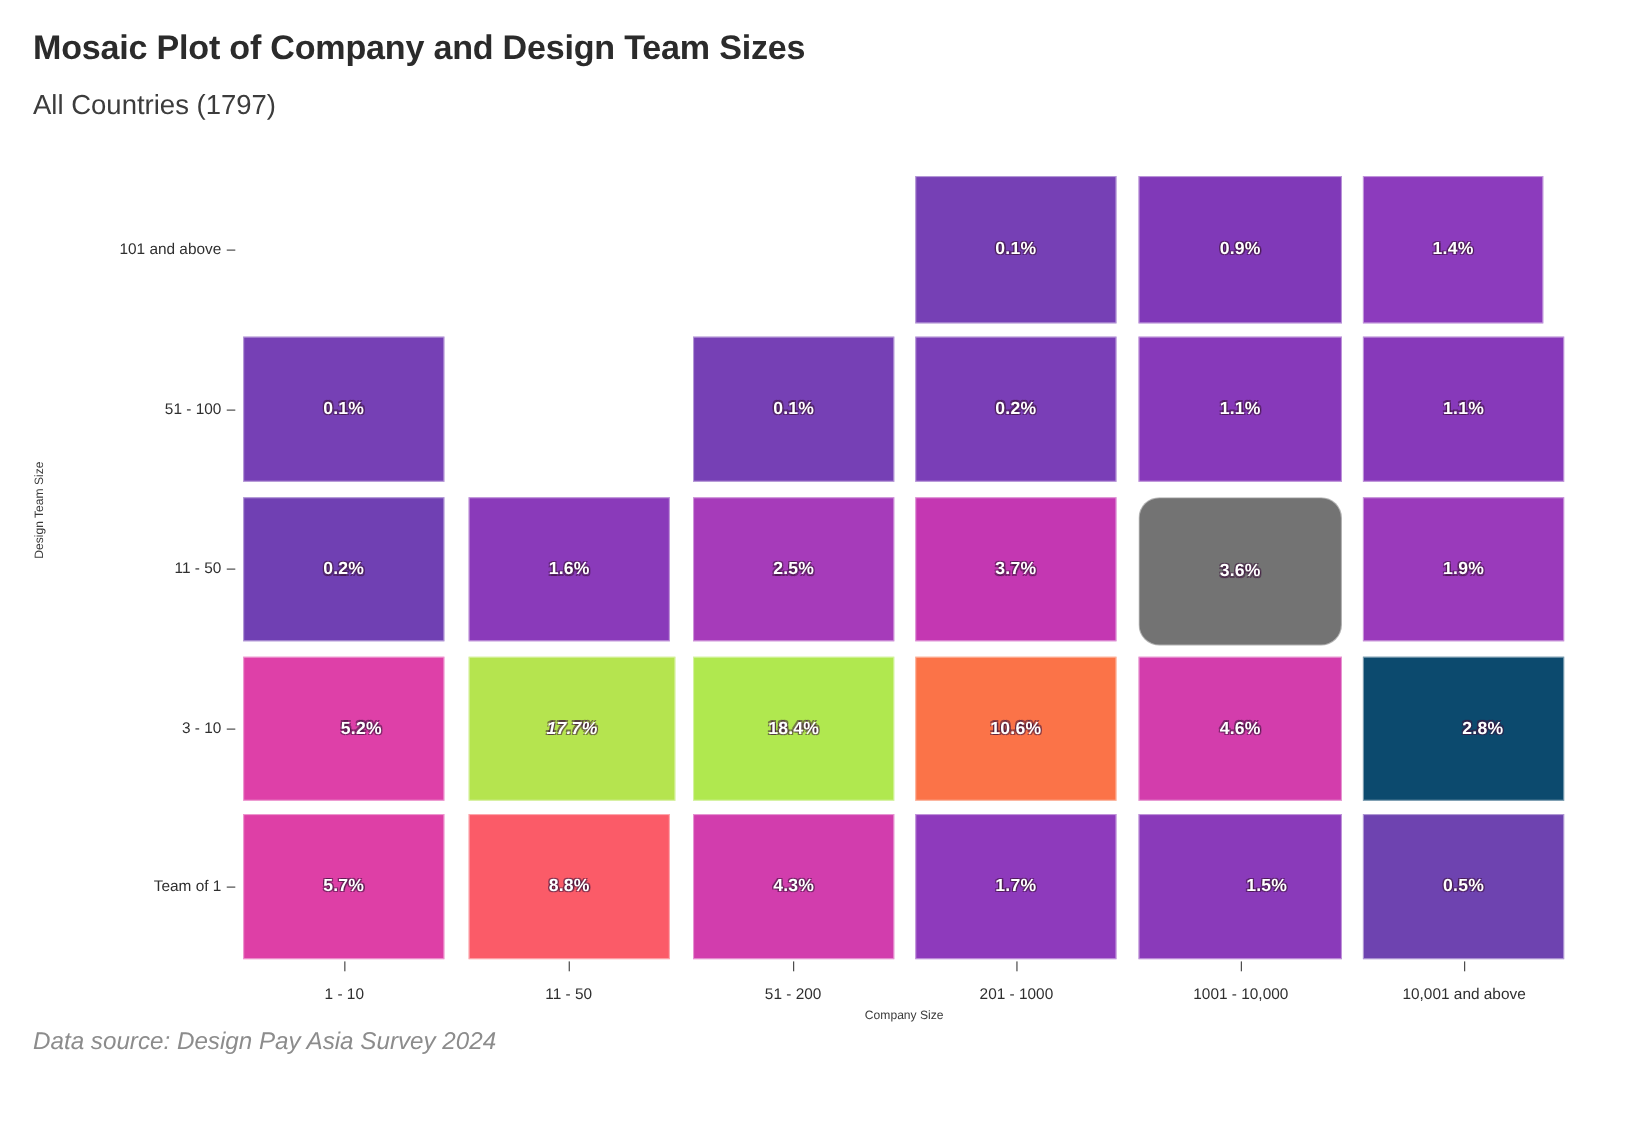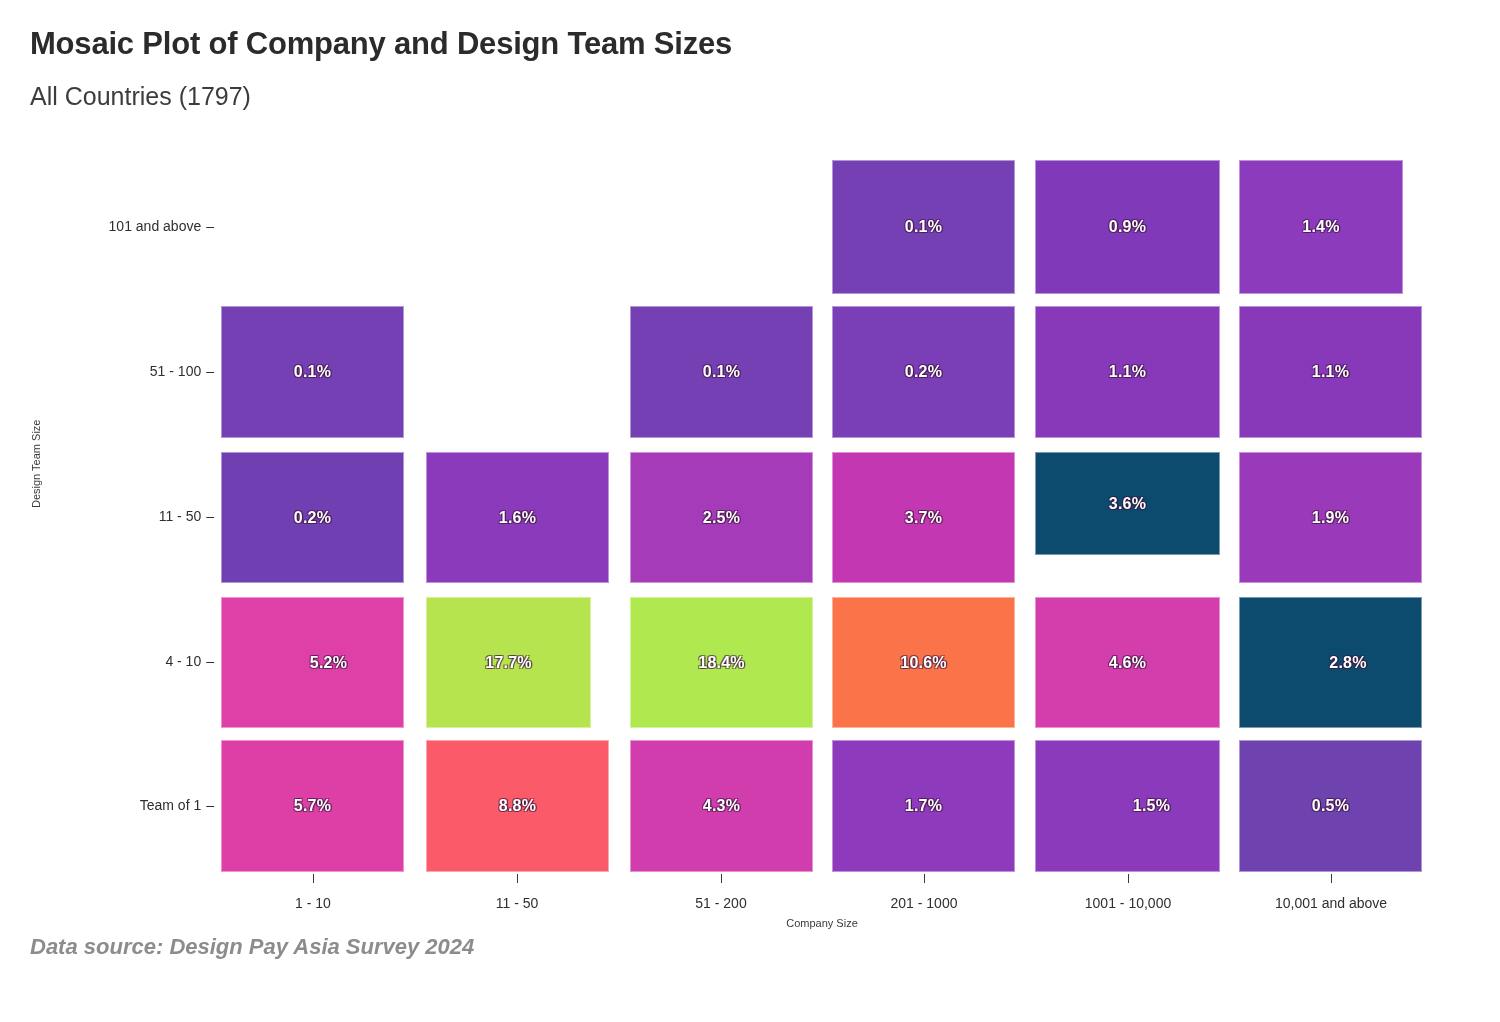--- a/index.html
+++ b/index.html
@@ -114,21 +114,20 @@
 
   
   .footer-note {
     position: absolute;
     left: 30px;
     top: 934px;
     font-size: 22px;
     font-style: italic;
     color: #8c8c8c;
     white-space: nowrap;
-    font-weight: bold;
   }
 </style>
 </head>
 <body>
 
 <div id="page">
 
   <div class="chart-title">Mosaic Plot of Company and Design Team Sizes</div>
   <div class="chart-subtitle">All Countries (1797)</div>
 
@@ -164,30 +163,30 @@
       </div>
       <div class="tile" style="left: 426px; top: 452px; width: 183px; height: 131px; background: rgb(138, 58, 186);">
         <span class="tile-label">1.6%</span>
       </div>
       <div class="tile" style="left: 630px; top: 452px; width: 183px; height: 131px; background: rgb(166, 59, 186);">
         <span class="tile-label">2.5%</span>
       </div>
       <div class="tile" style="left: 832px; top: 452px; width: 183px; height: 131px; background: rgb(196, 55, 178);">
         <span class="tile-label">3.7%</span>
       </div>
-      <div class="tile" style="left: 1035px; top: 452px; width: 185px; height: 103px; background: #0c4a6e;">
+      <div class="tile" style="left: 1035px; top: 452px; width: 185px; height: 135px; background: #737373; border-radius: 19px;">
         <span class="tile-label">3.6%</span>
       </div>
       <div class="tile" style="left: 1239px; top: 452px; width: 183px; height: 131px; background: rgb(154, 58, 187);">
         <span class="tile-label">1.9%</span>
       </div>
       <div class="tile" style="left: 221px; top: 597px; width: 183px; height: 131px; background: rgb(222, 64, 168); padding-left: 32px;">
         <span class="tile-label">5.2%</span>
       </div>
-      <div class="tile" style="left: 426px; top: 597px; width: 165px; height: 131px; background: rgb(181, 228, 79);">
+      <div class="tile" style="left: 426px; top: 597px; width: 188px; height: 131px; background: rgb(181, 228, 79); font-style: italic;">
         <span class="tile-label">17.7%</span>
       </div>
       <div class="tile" style="left: 630px; top: 597px; width: 183px; height: 131px; background: rgb(176, 232, 79);">
         <span class="tile-label">18.4%</span>
       </div>
       <div class="tile" style="left: 832px; top: 597px; width: 183px; height: 131px; background: rgb(251, 115, 72);">
         <span class="tile-label">10.6%</span>
       </div>
       <div class="tile" style="left: 1035px; top: 597px; width: 185px; height: 131px; background: rgb(211, 61, 172);">
         <span class="tile-label">4.6%</span>
@@ -211,21 +210,21 @@
         <span class="tile-label">1.5%</span>
       </div>
       <div class="tile" style="left: 1239px; top: 740px; width: 183px; height: 132px; background: rgb(110, 67, 176);">
         <span class="tile-label">0.5%</span>
       </div>
     </div>
   <div id="y-axis-layer">
       <div class="y-tick-label" style="right: 1286px; top: 218px;"><span>101 and above</span><span class="y-tick-dash">–</span></div>
       <div class="y-tick-label" style="right: 1286px; top: 363px;"><span>51 - 100</span><span class="y-tick-dash">–</span></div>
       <div class="y-tick-label" style="right: 1286px; top: 508px;"><span>11 - 50</span><span class="y-tick-dash">–</span></div>
-      <div class="y-tick-label" style="right: 1286px; top: 653px;"><span>4 - 10</span><span class="y-tick-dash">–</span></div>
+      <div class="y-tick-label" style="right: 1286px; top: 653px;"><span>3 - 10</span><span class="y-tick-dash">–</span></div>
       <div class="y-tick-label" style="right: 1286px; top: 797px;"><span>Team of 1</span><span class="y-tick-dash">–</span></div>
     </div>
   <div id="x-axis-layer">
       <div class="x-tick" style="left: 313px;"></div>
       <div class="x-tick-label" style="left: 313px;">1 - 10</div>
       <div class="x-tick" style="left: 517px;"></div>
       <div class="x-tick-label" style="left: 517px;">11 - 50</div>
       <div class="x-tick" style="left: 721px;"></div>
       <div class="x-tick-label" style="left: 721px;">51 - 200</div>
       <div class="x-tick" style="left: 924px;"></div>

